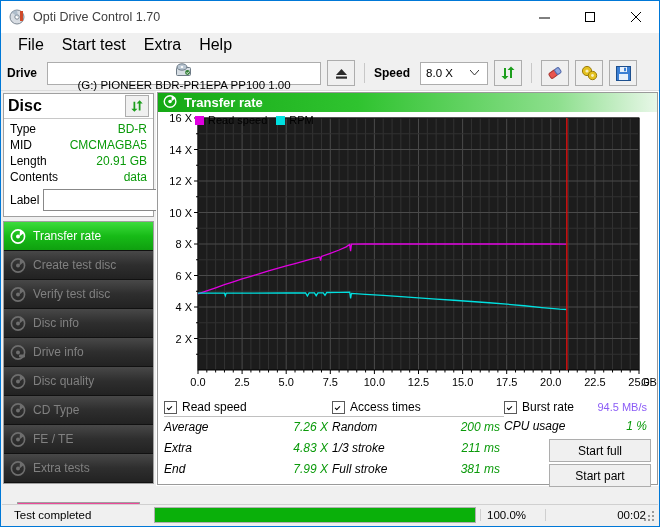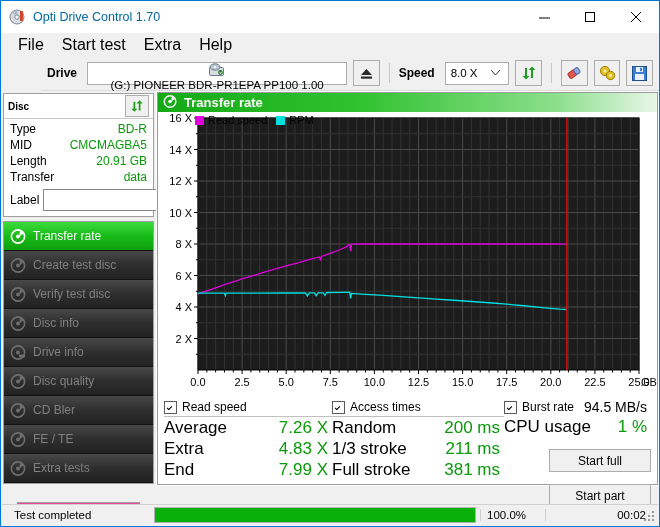--- a/index.html
+++ b/index.html
@@ -8,53 +8,53 @@
     font-family:"Liberation Sans",sans-serif;
     font-size:12px;color:#000;background:#f0f0f0;
   }
   #app{position:relative;width:660px;height:527px;background:#f0f0f0;
        border:1px solid #0078d7;box-sizing:border-box;}
 
   
   .titlebar{height:32px;background:#ffffff;display:flex;align-items:center;
             position:relative;}
   .tb-icon{width:18px;height:18px;margin-left:8px;margin-right:6px;position:relative;}
-  .tb-title{font-size:12.5px;color:#0369a1;}
+  .tb-title{font-size:12.5px;color:#404040;}
   .wbtns{position:absolute;right:0;top:0;height:32px;display:flex;}
   .wbtn{width:46px;height:32px;display:flex;align-items:center;justify-content:center;
         font-size:11px;color:#000;}
 
   
   .menubar{height:23px;background:#f0f0f0;display:flex;align-items:center;
            padding-left:8px;}
   .menuitem{padding:2px 9px;font-size:16px;color:#000;}
 
   
   .toolbar{height:34px;background:#f0f0f0;display:flex;align-items:center;
-           padding:0 6px;gap:6px;border-bottom:1px solid #dcdcdc;margin-left:40px;}
+           padding:0 6px;gap:6px;border-bottom:1px solid #dcdcdc;}
   .tb-label{font-weight:bold;font-size:12px;margin-right:4px;}
   .combo{height:21px;background:#fff;border:1px solid #adadad;display:flex;
          align-items:center;padding:0 2px;font-size:11.5px;position:relative;}
   .combo .chev{margin-left:auto;padding:0 6px;font-size:9px;color:#333;}
   .drive-combo{width:268px;flex-direction:column;}
   .speed-combo{width:62px;}
   .icnbtn{width:26px;height:24px;border:1px solid #adadad;background:#f0f0f0;
           display:flex;align-items:center;justify-content:center;}
   .sep{width:1px;height:20px;background:#c8c8c8;margin:0 3px;}
 
   
   .main{display:flex;height:395px;}
   .sidebar{width:155px;background:#f0f0f0;display:flex;flex-direction:column;}
   .content{flex:1;position:relative;background:#fff;}
 
   
   .disc-panel{border:1px solid #a0a0a0;background:#fff;margin:2px;}
   .disc-head{display:flex;align-items:center;height:24px;padding:0 4px;
              border-bottom:1px solid #c8c8c8;}
-  .disc-head .t{font-weight:bold;font-size:10px;text-align:center;}
+  .disc-head .t{font-weight:bold;font-size:16px;text-align:center;}
   .disc-head .b{margin-left:auto;width:22px;height:20px;border:1px solid #adadad;
                 background:#f0f0f0;display:flex;align-items:center;justify-content:center;}
   .disc-rows{padding:2px 6px 4px 6px;}
   .drow{display:flex;justify-content:space-between;font-size:12px;line-height:16px;}
   .drow .k{color:#000;}
   .drow .v{color:#0a9a0a;}
   .labelrow{display:flex;align-items:center;margin-top:3px;gap:4px;}
   .labelrow .k{font-size:12px;}
   .lblinput{flex:1;height:18px;background:#fff;border:1px solid #888;}
   .cdbtn{width:24px;height:22px;border:1px solid #adadad;background:#f0f0f0;
@@ -93,27 +93,27 @@
   .col{position:relative;}
   .col1{width:168px;} .col2{width:172px;} .col3{flex:1;}
   .colhead{display:flex;align-items:center;gap:5px;height:18px;
            border-bottom:1px solid #c0c0c0;}
   .cb{width:11px;height:11px;border:1px solid #5a5a5a;background:#fff;
       position:relative;flex:none;}
   .cb:after{content:"";position:absolute;left:2px;top:4px;width:4px;height:2px;
       border-left:1.6px solid #000;border-bottom:1.6px solid #000;
       transform:rotate(-45deg);}
   .colhead .ht{font-size:12px;}
-  .colhead .hv{margin-left:auto;color:#000000;font-size:14px;padding-right:4px;}
-  .srow{display:flex;font-size:17px;line-height:21px;}
+  .colhead .hv{margin-left:auto;color:#8b5cf6;font-size:11px;padding-right:4px;}
+  .srow{display:flex;font-size:12px;line-height:21px;font-style:italic;}
   .srow .k{flex:1;}
   .srow .v{color:#0a9a0a;padding-right:4px;}
   .sbtn{height:21px;border:1px solid #adadad;background:#f0f0f0;
         display:flex;align-items:center;justify-content:center;font-size:12px;
-        margin-top:12px;width:100px;margin-left:auto;}
+        margin-top:2px;width:100px;margin-left:auto;}
 
   
   .statusbar{position:absolute;left:1px;right:1px;bottom:1px;height:20px;
              background:#f0f0f0;display:flex;align-items:center;
              border-top:1px solid #d0d0d0;font-size:11.5px;}
   .sb-text{padding-left:12px;width:140px;}
   .sb-prog{flex:1;height:14px;border:1px solid #b0b0b0;background:#fff;position:relative;}
   .sb-fill{position:absolute;left:0;top:0;bottom:0;background:#0ab00a;}
   .sb-pct{width:58px;text-align:left;padding-left:6px;border-left:1px solid #cfcfcf;
           margin-left:4px;}
@@ -252,21 +252,21 @@
           </div>
           <div class="drow">
             <span class="k">MID</span>
             <span class="v">CMCMAGBA5</span>
           </div>
           <div class="drow">
             <span class="k">Length</span>
             <span class="v">20.91 GB</span>
           </div>
           <div class="drow">
-            <span class="k">Transfer</span>
+            <span class="k">Contents</span>
             <span class="v">data</span>
           </div>
           <div class="labelrow">
             <span class="k">Label</span>
             <input class="lblinput" type="text" value="" style="">
             <span class="cdbtn">
               <svg width="16" height="16" viewBox="0 0 16 16">
                 <circle cx="8" cy="8" r="7" fill="#d9d34a" stroke="#8a8520"></circle>
                 <circle cx="8" cy="8" r="4.2" fill="#eae68f" stroke="#8a8520" stroke-width=".6"></circle>
                 <circle cx="8" cy="8" r="1.7" fill="#f7f5d2" stroke="#8a8520" stroke-width=".6"></circle>
@@ -338,21 +338,21 @@
           <span>Disc quality</span>
         </div>
         <div class="navitem">
           <span class="navicon">
             <svg width="17" height="17" viewBox="0 0 17 17">
               <circle cx="8" cy="8.5" r="6.6" fill="none" stroke="#6e6e6e" stroke-width="1.6"></circle>
               <circle cx="8" cy="8.5" r="2" fill="#6e6e6e"></circle>
               <path d="M10 2 L14.5 4.5 L9.5 8.5 Z" fill="#6e6e6e"></path>
             </svg>
           </span>
-          <span>CD Bler</span>
+          <span>CD Type</span>
         </div>
         <div class="navitem">
           <span class="navicon">
             <svg width="17" height="17" viewBox="0 0 17 17">
               <circle cx="8" cy="8.5" r="6.6" fill="none" stroke="#6e6e6e" stroke-width="1.6"></circle>
               <circle cx="8" cy="8.5" r="2" fill="#6e6e6e"></circle>
               <path d="M10 2 L14.5 4.5 L9.5 8.5 Z" fill="#6e6e6e"></path>
             </svg>
           </span>
           <span>FE / TE</span>

